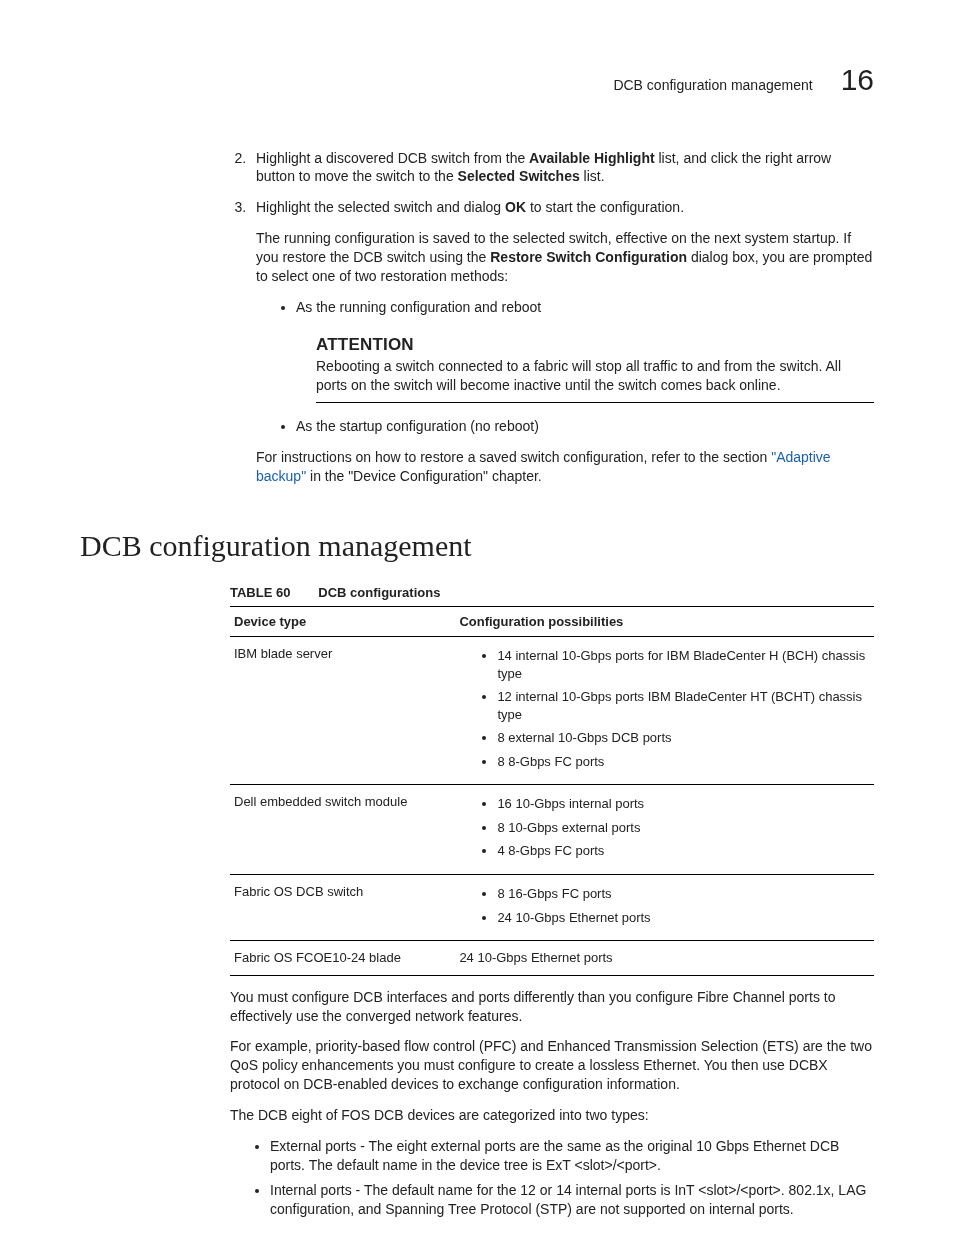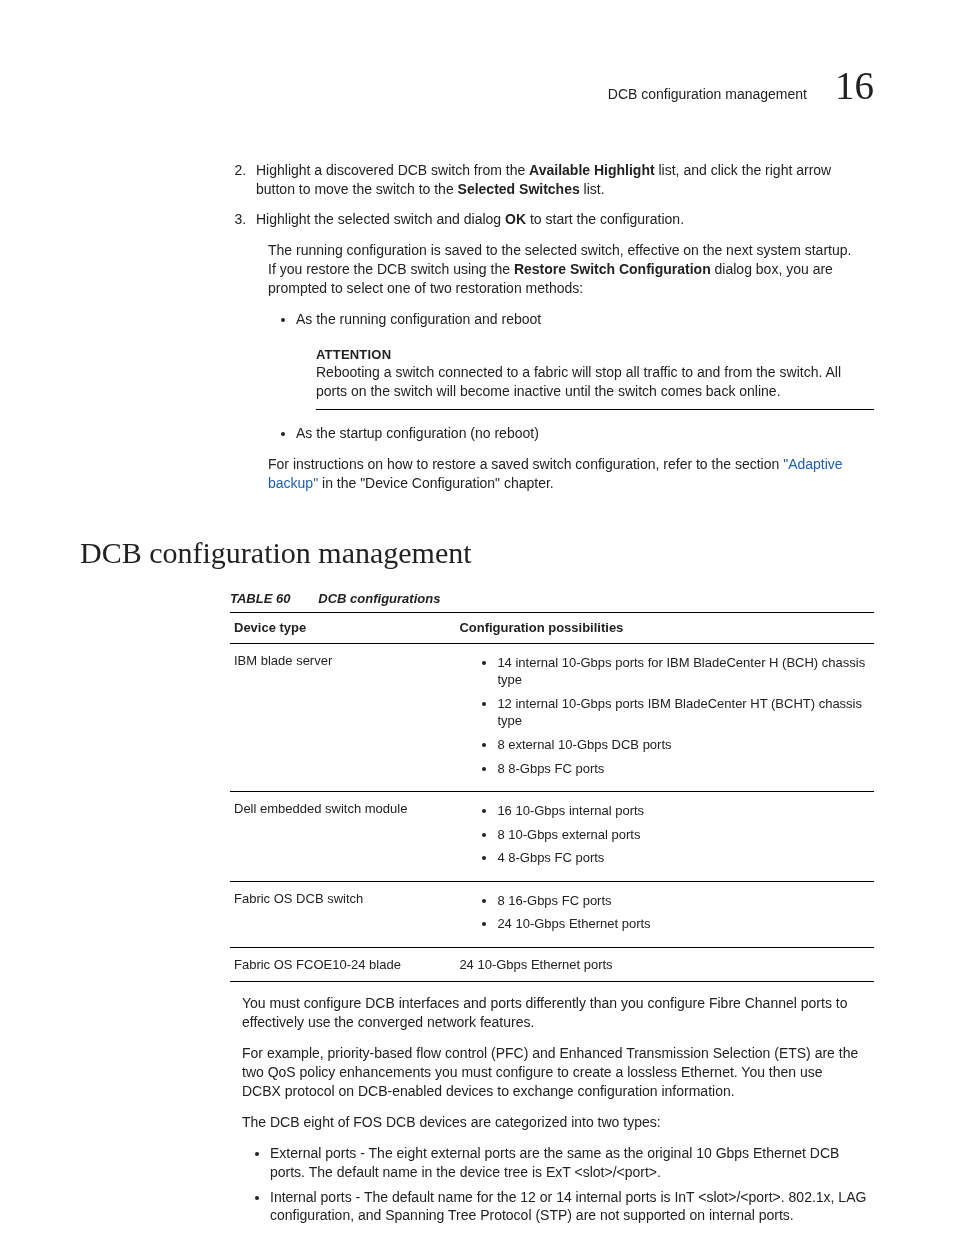--- a/index.html
+++ b/index.html
@@ -14,40 +14,40 @@
     background: #fff;
   }
   .header {
     display: flex;
     justify-content: flex-end;
     align-items: baseline;
     gap: 28px;
     margin-bottom: 48px;
   }
   .header-title { font-size: 14px; }
-  .header-chapter { font-size: 39px; font-family: Liberation Serif, serif; }
+  .header-chapter { font-size: 30px; font-family: Liberation Sans, sans-serif; }
   .content { margin-left: 150px; }
   ol.steps { padding-left: 20px; margin: 0; }
   ol.steps > li { margin-bottom: 12px; padding-left: 6px; }
   ul.bullets { list-style: disc; padding-left: 40px; margin: 10px 0 10px 0; }
   ul.bullets li { margin-bottom: 6px; }
   .attention-block {
     margin: 12px 0 14px 60px;
     border-bottom: 1px solid #000;
     padding-bottom: 8px;
   }
-  .attention-label { font-weight: bold; font-family: Arial, Helvetica, sans-serif; font-size: 13px; letter-spacing: 0.2px; margin-top: 17px; }
+  .attention-label { font-weight: bold; font-family: Arial, Helvetica, sans-serif; font-size: 17px; letter-spacing: 0.2px; margin-top: 17px; }
   .link { color: #1a5fb4; }
   h1.section {
     font-family: "Times New Roman", Times, serif;
     font-weight: normal;
     font-size: 30px;
     margin: 40px 0 16px 0;
   }
-  .table-label { margin-top: 8px; font-style: italic; }
+  .table-label { margin-top: 8px; }
   .table-label .tbl { font-weight: bold; font-family: Arial; font-size: 13px; }
   .table-label .caption { font-weight: bold; font-family: Arial; font-size: 13px; margin-left: 24px; }
   table.dcb {
     width: 100%;
     border-collapse: collapse;
     margin-top: 4px;
     font-size: 13px;
   }
   table.dcb th {
     text-align: left;
@@ -56,21 +56,21 @@
     border-bottom: 1px solid #000;
     padding: 6px 4px;
   }
   table.dcb td {
     vertical-align: top;
     border-bottom: 1px solid #000;
     padding: 8px 4px;
   }
   table.dcb ul { margin: 0; padding-left: 38px; list-style: disc; }
   table.dcb ul li { margin: 2px 0 6px 0; }
-  .para { margin: 12px 12px; }
+  .para { margin: 12px 0; }
   b { font-weight: bold; }
 </style>
 </head>
 <body>
 
 <div class="header">
   <span class="header-title">DCB configuration management</span>
   <span class="header-chapter">16</span>
 </div>
 

